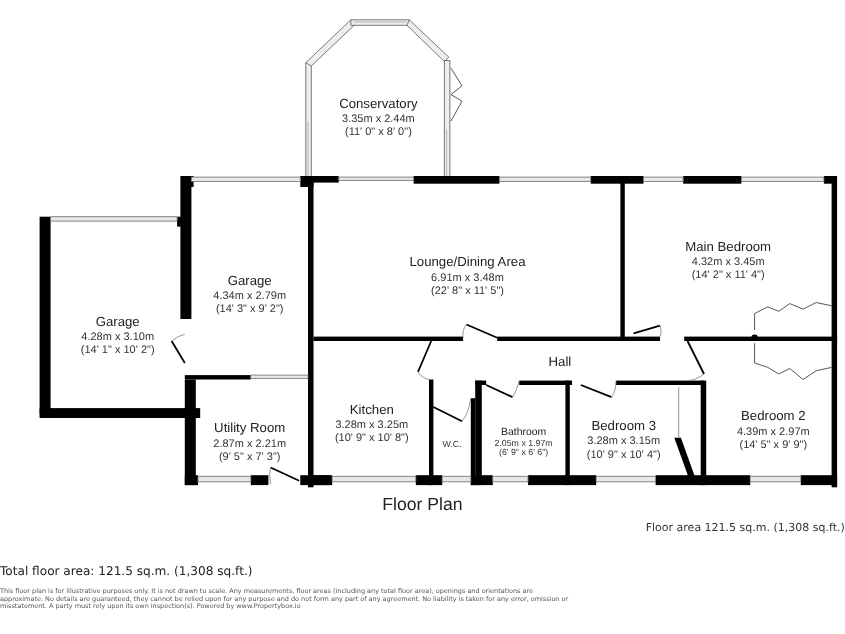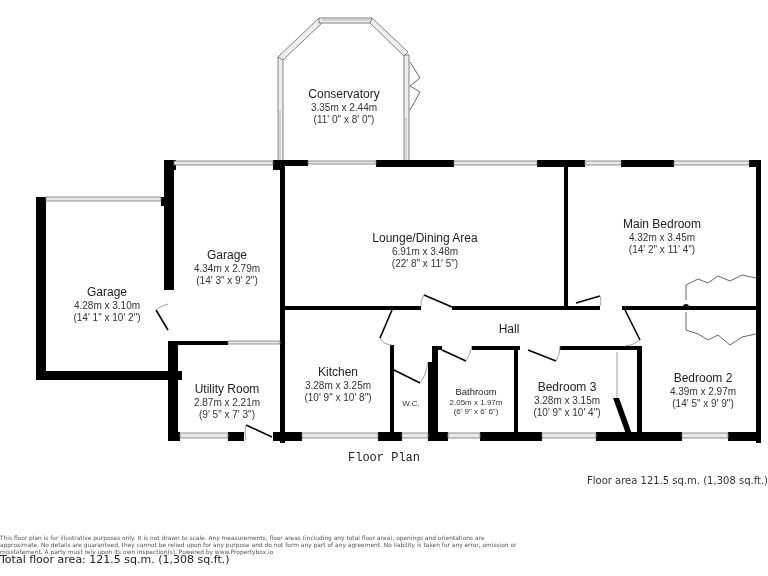--- a/index.html
+++ b/index.html
@@ -11,23 +11,23 @@
   .door { stroke: #000; stroke-width: 1.6; fill: none; }
   .arc { stroke: #888; stroke-width: 0.8; fill: none; }
   .thin { stroke: #666; stroke-width: 0.8; fill: #eee; }
   .fold { stroke: #555; stroke-width: 0.9; fill: none; }
   .room-name { font-family: "Liberation Sans", sans-serif; font-size: 12px; fill: #222; text-anchor: middle; }
   .room-name.small { font-size: 9.5px; }
   .room-dim { font-family: "Liberation Sans", sans-serif; font-size: 10px; fill: #333; text-anchor: middle; }
   .room-dim.small { font-size: 8px; }
   .wc { font-family: "Liberation Sans", sans-serif; font-size: 8px; fill: #333; text-anchor: middle; }
   .title { position: absolute; left: 0; width: 768px; text-align: center; }
-  #fp-title { top: 451px; font-size: 12px; color: #222; font-family: Liberation Mono, monospace; }
+  #fp-title { top: 451px; font-size: 16px; color: #222; font-family: Liberation Sans, sans-serif; }
   #fp-area { top: 475px; font-size: 10px; color: #333; font-family: "DejaVu Sans", sans-serif; text-align: right; }
-  #total { position: absolute; left: 0; top: 513px; font-size: 11px; color: #222; font-family: "DejaVu Sans", sans-serif; margin-top: 40px; }
+  #total { position: absolute; left: 0; top: 513px; font-size: 11px; color: #222; font-family: "DejaVu Sans", sans-serif; }
   #disclaimer { position: absolute; left: 0; top: 535px; width: 600px; font-size: 5.9px; line-height: 7px; color: #555; font-family: "DejaVu Sans", sans-serif; }
 </style>
 </head>
 <body>
 
 <svg id="plan" viewBox="0 0 768 576" xmlns="http://www.w3.org/2000/svg">
 
   <g>
     <polygon class="thin" points="278,57 283,57 283,162 278,162"></polygon>
     <polygon class="thin" points="278,57 319,18 323,22 283,60"></polygon>

